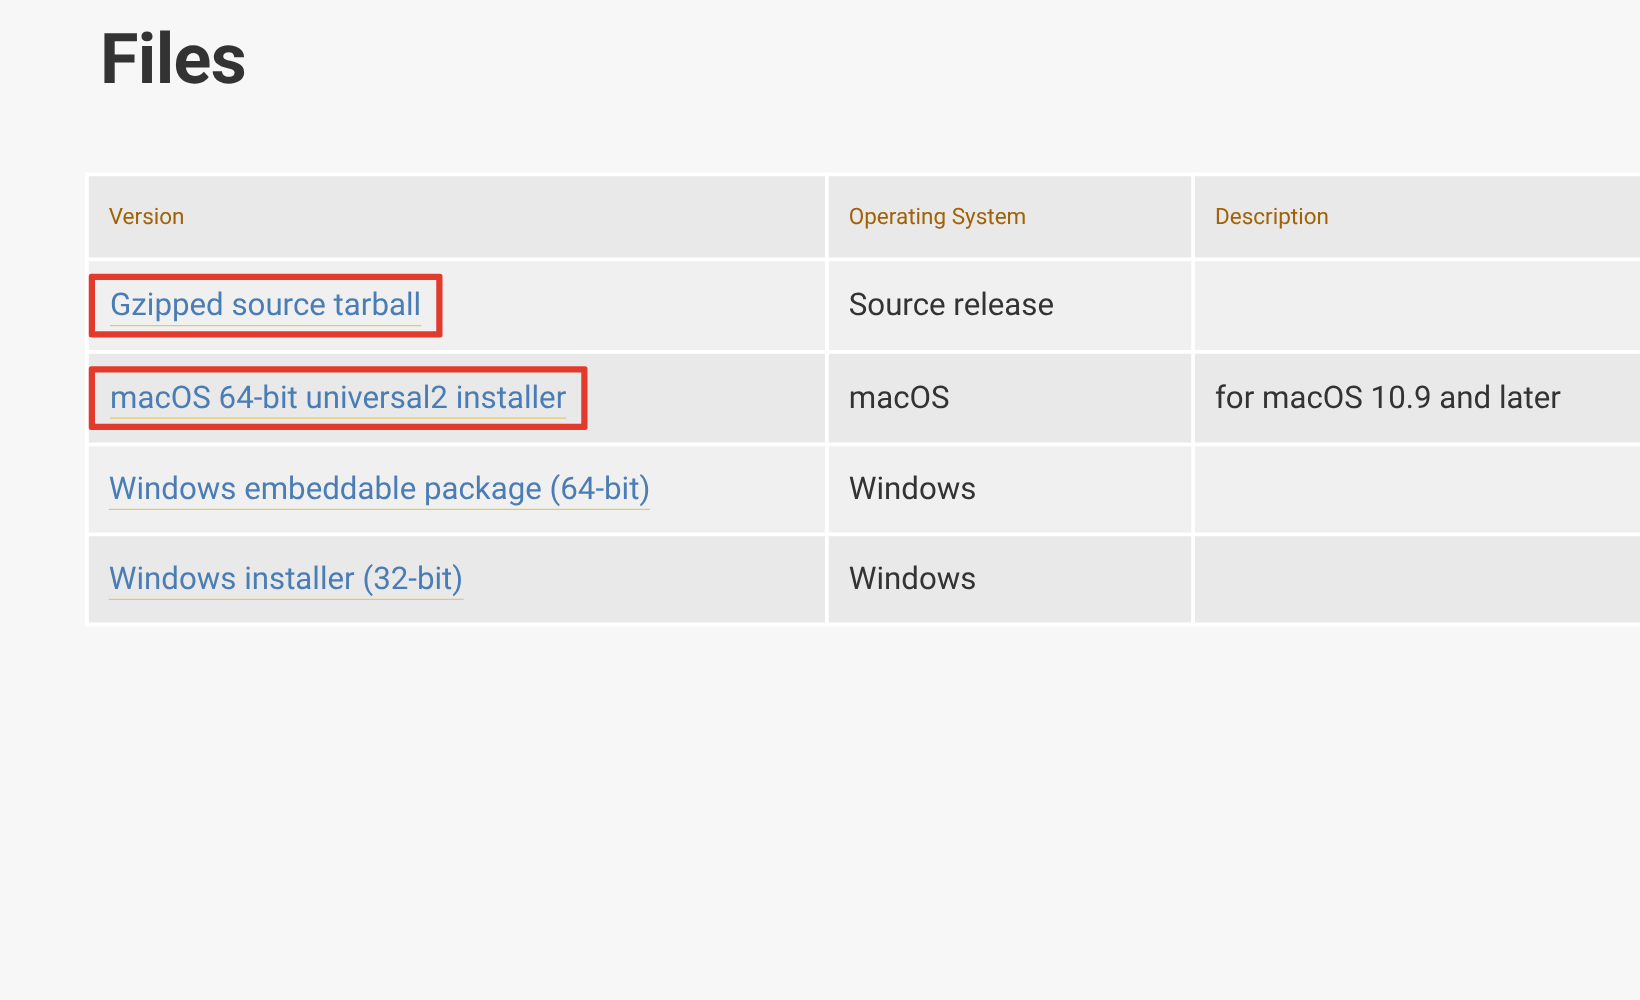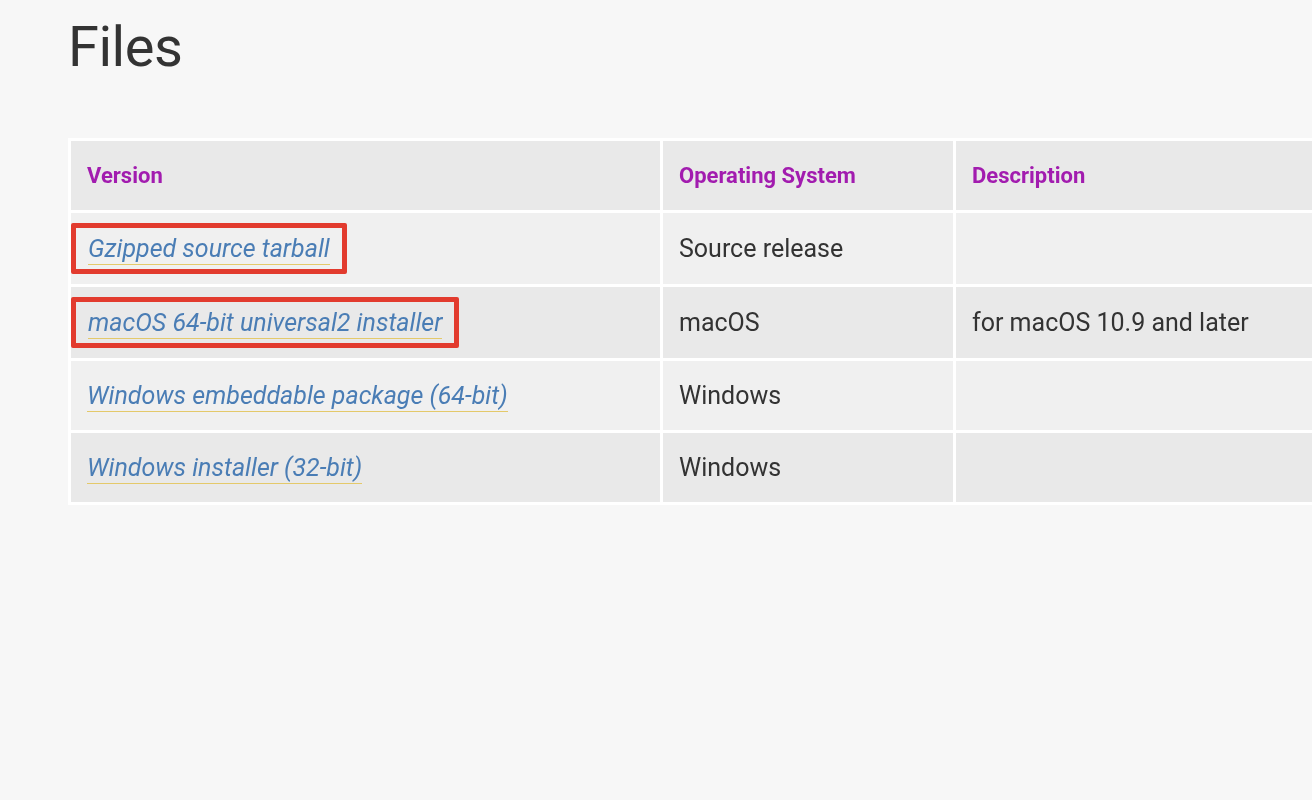--- a/index.html
+++ b/index.html
@@ -12,60 +12,60 @@
       background: #f7f7f7;
       width: 1312px;
       height: 800px;
       overflow: hidden;
     }
     .container {
       padding: 0 0 0 68px;
     }
     h1 {
       font-size: 56px;
-      font-weight: 400;
+      font-weight: 700;
       color: #333;
       margin-top: 14px;
       margin-bottom: 58px;
       letter-spacing: -0.5px;
+      margin-left: 12px;
     }
     table {
       width: 1244px;
       border-collapse: collapse;
       table-layout: fixed;
     }
     col.col-version { width: 592px; }
     col.col-os { width: 293px; }
     col.col-desc { width: 359px; }
     thead th {
       background: #e9e9e9;
-      color: #a21caf;
-      font-size: 22px;
-      font-weight: 700;
+      color: #a16207;
+      font-size: 18px;
+      font-weight: 400;
       text-align: left;
       padding: 22px 16px;
       border: 3px solid #fff;
     }
     tbody td {
       background: #f0f0f0;
       color: #333;
       font-size: 25px;
       padding: 20px 16px;
       border: 3px solid #fff;
       vertical-align: middle;
     }
     tbody tr:nth-child(even) td {
       background: #e9e9e9;
     }
     a.dl {
       color: #4a7db5;
       text-decoration: none;
       border-bottom: 1px solid #e4c96a;
       padding-bottom: 1px;
-      font-style: italic;
     }
     .hl {
       display: inline-block;
       border: 5px solid #e23b2e;
       padding: 6px 12px;
       margin: -10px -16px;
       border-radius: 2px;
     }
     .hl a.dl {
       

